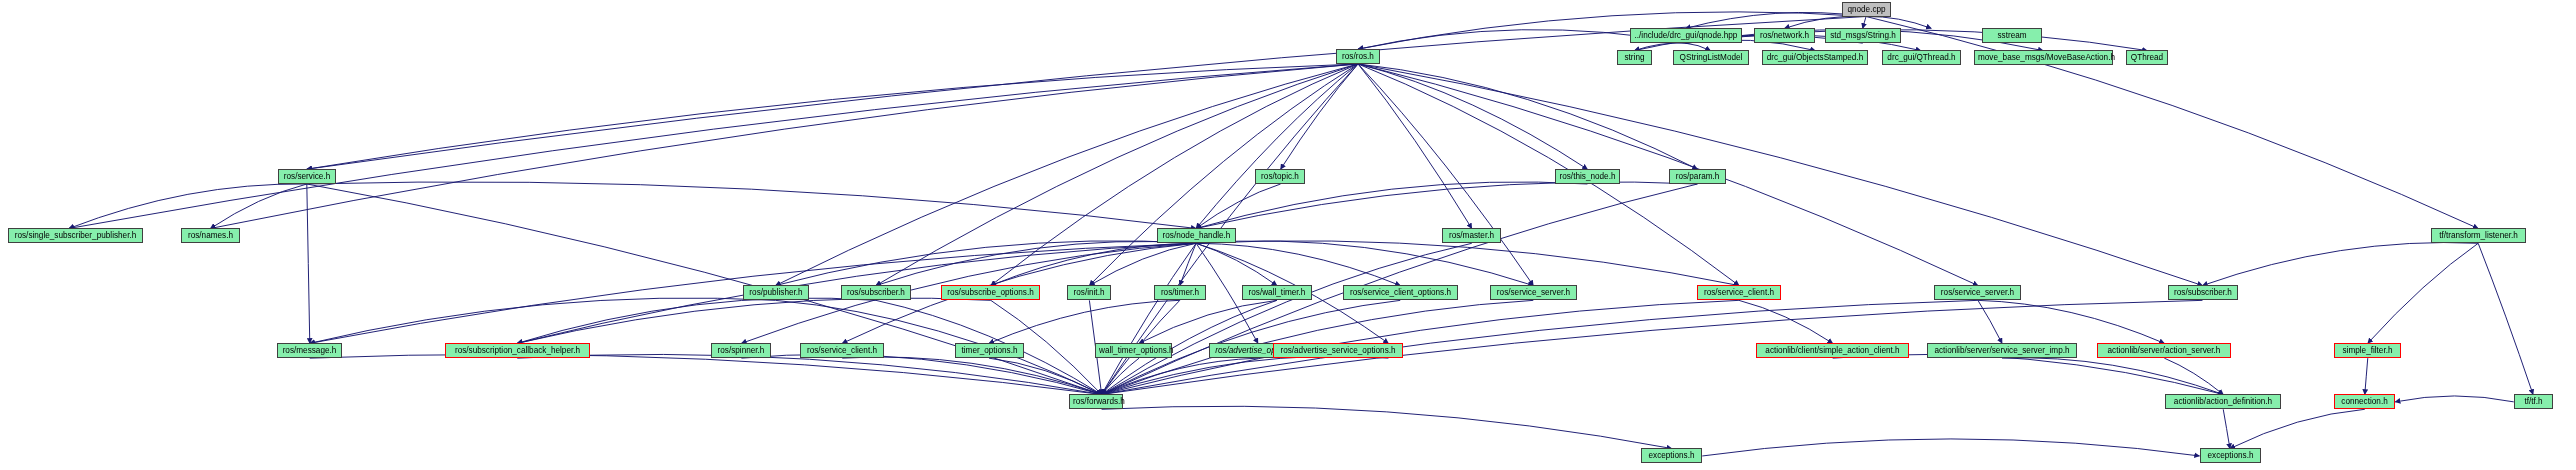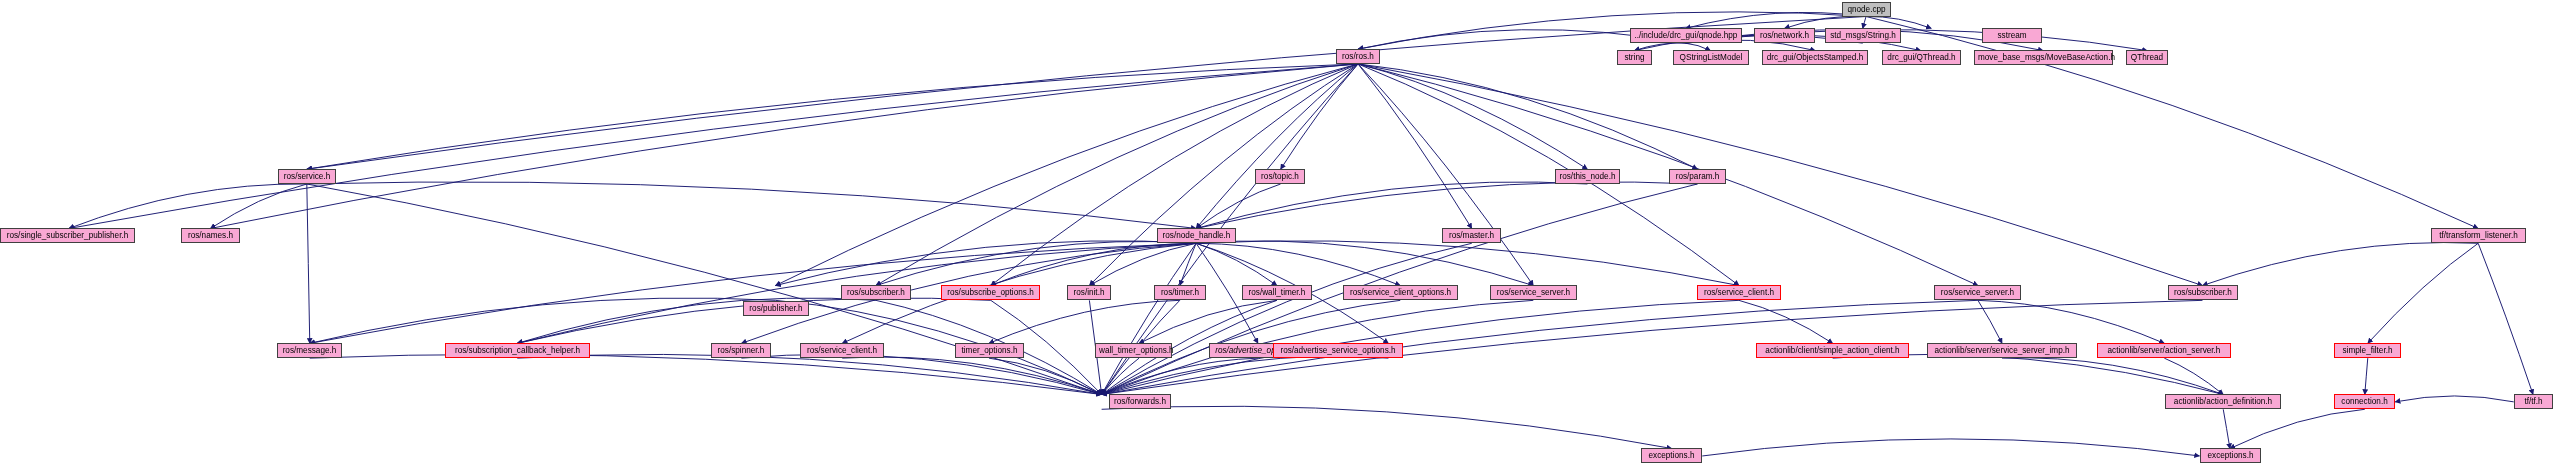--- a/index.html
+++ b/index.html
@@ -1,20 +1,20 @@
 <!DOCTYPE html>
 <html style="font-size:12px"><head>
 <meta charset="utf-8">
 <style>
   html,body{margin:0;padding:0;background:#ffffff;}
   #graph{position:relative;width:2576px;height:471px;background:#ffffff;
          font-family:"Liberation Sans", sans-serif;overflow:hidden;}
   #edges{position:absolute;left:0;top:0;width:2576px;height:471px;}
   .node{position:absolute;box-sizing:border-box;
-        background:#f9a8d4;border:0.7px solid #404040;
+        background:#86efac;border:0.7px solid #404040;
         height:15px;line-height:13.3px;text-align:center;
         font-size:8.2px;color:#000000;white-space:nowrap;
         padding:0 3px;z-index:5;}
   .node.root{background:#bfbfbf;border:0.7px solid #404040;}
   .node.red{border:0.7px solid #ff0000;}
 </style>
 </head>
 <body>
 
 <div id="graph">
@@ -134,26 +134,26 @@
       <div class="node" style="left: 1617px; top: 50px; width: 35px;">string</div>
       <div class="node" style="left: 1673px; top: 50px; width: 76px;">QStringListModel</div>
       <div class="node" style="left: 1762px; top: 50px; width: 106px;">drc_gui/ObjectsStamped.h</div>
       <div class="node" style="left: 1882px; top: 50px; width: 79px;">drc_gui/QThread.h</div>
       <div class="node" style="left: 1974px; top: 50px; width: 139px;">move_base_msgs/MoveBaseAction.h</div>
       <div class="node" style="left: 2126px; top: 50px; width: 42px;">QThread</div>
       <div class="node" style="left: 278px; top: 169px; width: 58px;">ros/service.h</div>
       <div class="node" style="left: 1255px; top: 169px; width: 50px;">ros/topic.h</div>
       <div class="node" style="left: 1555px; top: 169px; width: 65px;">ros/this_node.h</div>
       <div class="node" style="left: 1669px; top: 169px; width: 57px;">ros/param.h</div>
-      <div class="node" style="left: 0; top: 228px; width: 135px;">ros/single_subscriber_publisher.h</div>
+      <div class="node" style="left: 8px; top: 228px; width: 135px;">ros/single_subscriber_publisher.h</div>
       <div class="node" style="left: 181px; top: 228px; width: 59px;">ros/names.h</div>
       <div class="node" style="left: 1157px; top: 228px; width: 79px;">ros/node_handle.h</div>
       <div class="node" style="left: 1442px; top: 228px; width: 59px;">ros/master.h</div>
       <div class="node" style="left: 2431px; top: 228px; width: 95px;">tf/transform_listener.h</div>
-      <div class="node" style="left: 743px; top: 285px; width: 66px; margin-top: 16px;">ros/publisher.h</div>
+      <div class="node" style="left: 743px; top: 285px; width: 66px;">ros/publisher.h</div>
       <div class="node" style="left: 841px; top: 285px; width: 70px;">ros/subscriber.h</div>
       <div class="node red" style="left: 941px; top: 285px; width: 99px;">ros/subscribe_options.h</div>
       <div class="node" style="left: 1067px; top: 285px; width: 44px;">ros/init.h</div>
       <div class="node" style="left: 1154px; top: 285px; width: 52px;">ros/timer.h</div>
       <div class="node" style="left: 1242px; top: 285px; width: 70px;">ros/wall_timer.h</div>
       <div class="node" style="left: 1343px; top: 285px; width: 115px;">ros/service_client_options.h</div>
       <div class="node" style="left: 1490px; top: 285px; width: 87px;">ros/service_server.h</div>
       <div class="node red" style="left: 1697px; top: 285px; width: 84px;">ros/service_client.h</div>
       <div class="node" style="left: 1934px; top: 285px; width: 87px;">ros/service_server.h</div>
       <div class="node" style="left: 2168px; top: 285px; width: 70px;">ros/subscriber.h</div>
@@ -162,21 +162,21 @@
       <div class="node" style="left: 711px; top: 343px; width: 60px;">ros/spinner.h</div>
       <div class="node" style="left: 800px; top: 343px; width: 84px;">ros/service_client.h</div>
       <div class="node" style="left: 955px; top: 343px; width: 69px;">timer_options.h</div>
       <div class="node" style="left: 1095px; top: 343px; width: 77px;">wall_timer_options.h</div>
       <div class="node" style="left: 1209px; top: 343px; width: 97px; font-style: italic;">ros/advertise_options.h</div>
       <div class="node red" style="left: 1273px; top: 343px; width: 130px;">ros/advertise_service_options.h</div>
       <div class="node red" style="left: 1756px; top: 343px; width: 153px;">actionlib/client/simple_action_client.h</div>
       <div class="node" style="left: 1927px; top: 343px; width: 150px;">actionlib/server/service_server_imp.h</div>
       <div class="node red" style="left: 2097px; top: 343px; width: 134px;">actionlib/server/action_server.h</div>
       <div class="node red" style="left: 2334px; top: 343px; width: 67px;">simple_filter.h</div>
-      <div class="node" style="left: 1069px; top: 394px; width: 62px; margin-left: 40px;">ros/forwards.h</div>
+      <div class="node" style="left: 1069px; top: 394px; width: 54px;">ros/forwards.h</div>
       <div class="node" style="left: 2165px; top: 394px; width: 116px;">actionlib/action_definition.h</div>
       <div class="node red" style="left: 2334px; top: 394px; width: 61px;">connection.h</div>
       <div class="node" style="left: 2514px; top: 394px; width: 39px;">tf/tf.h</div>
       <div class="node" style="left: 1641px; top: 448px; width: 61px;">exceptions.h</div>
       <div class="node" style="left: 2200px; top: 448px; width: 61px;">exceptions.h</div>
     </div>
 </div>
 
 
 </body></html>

